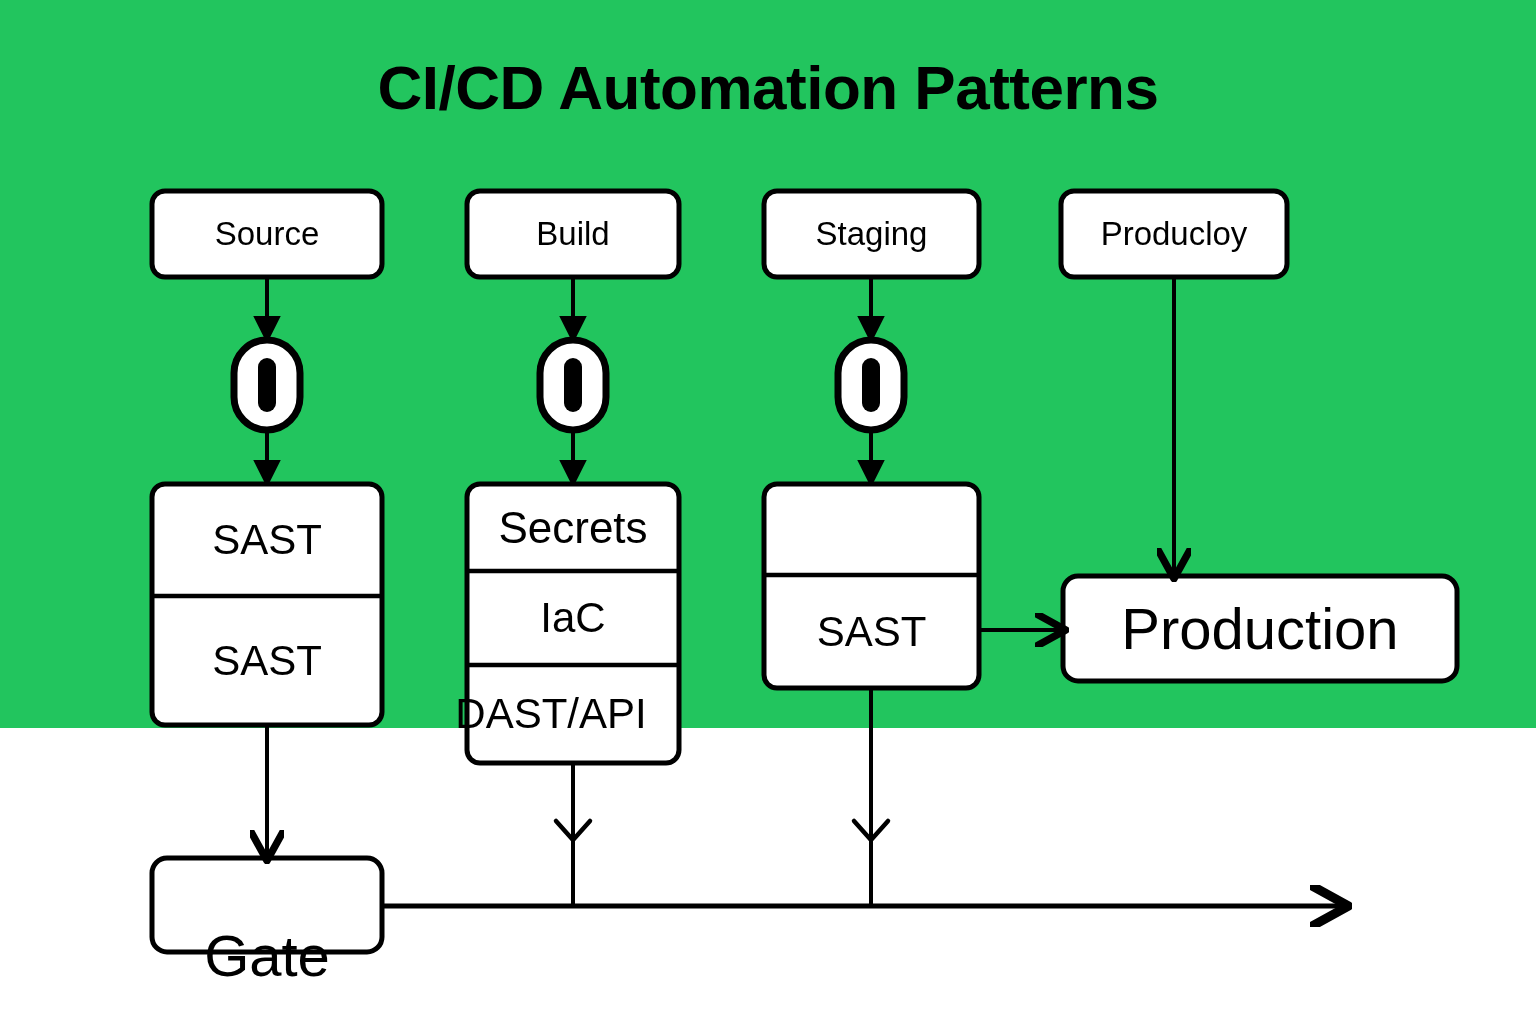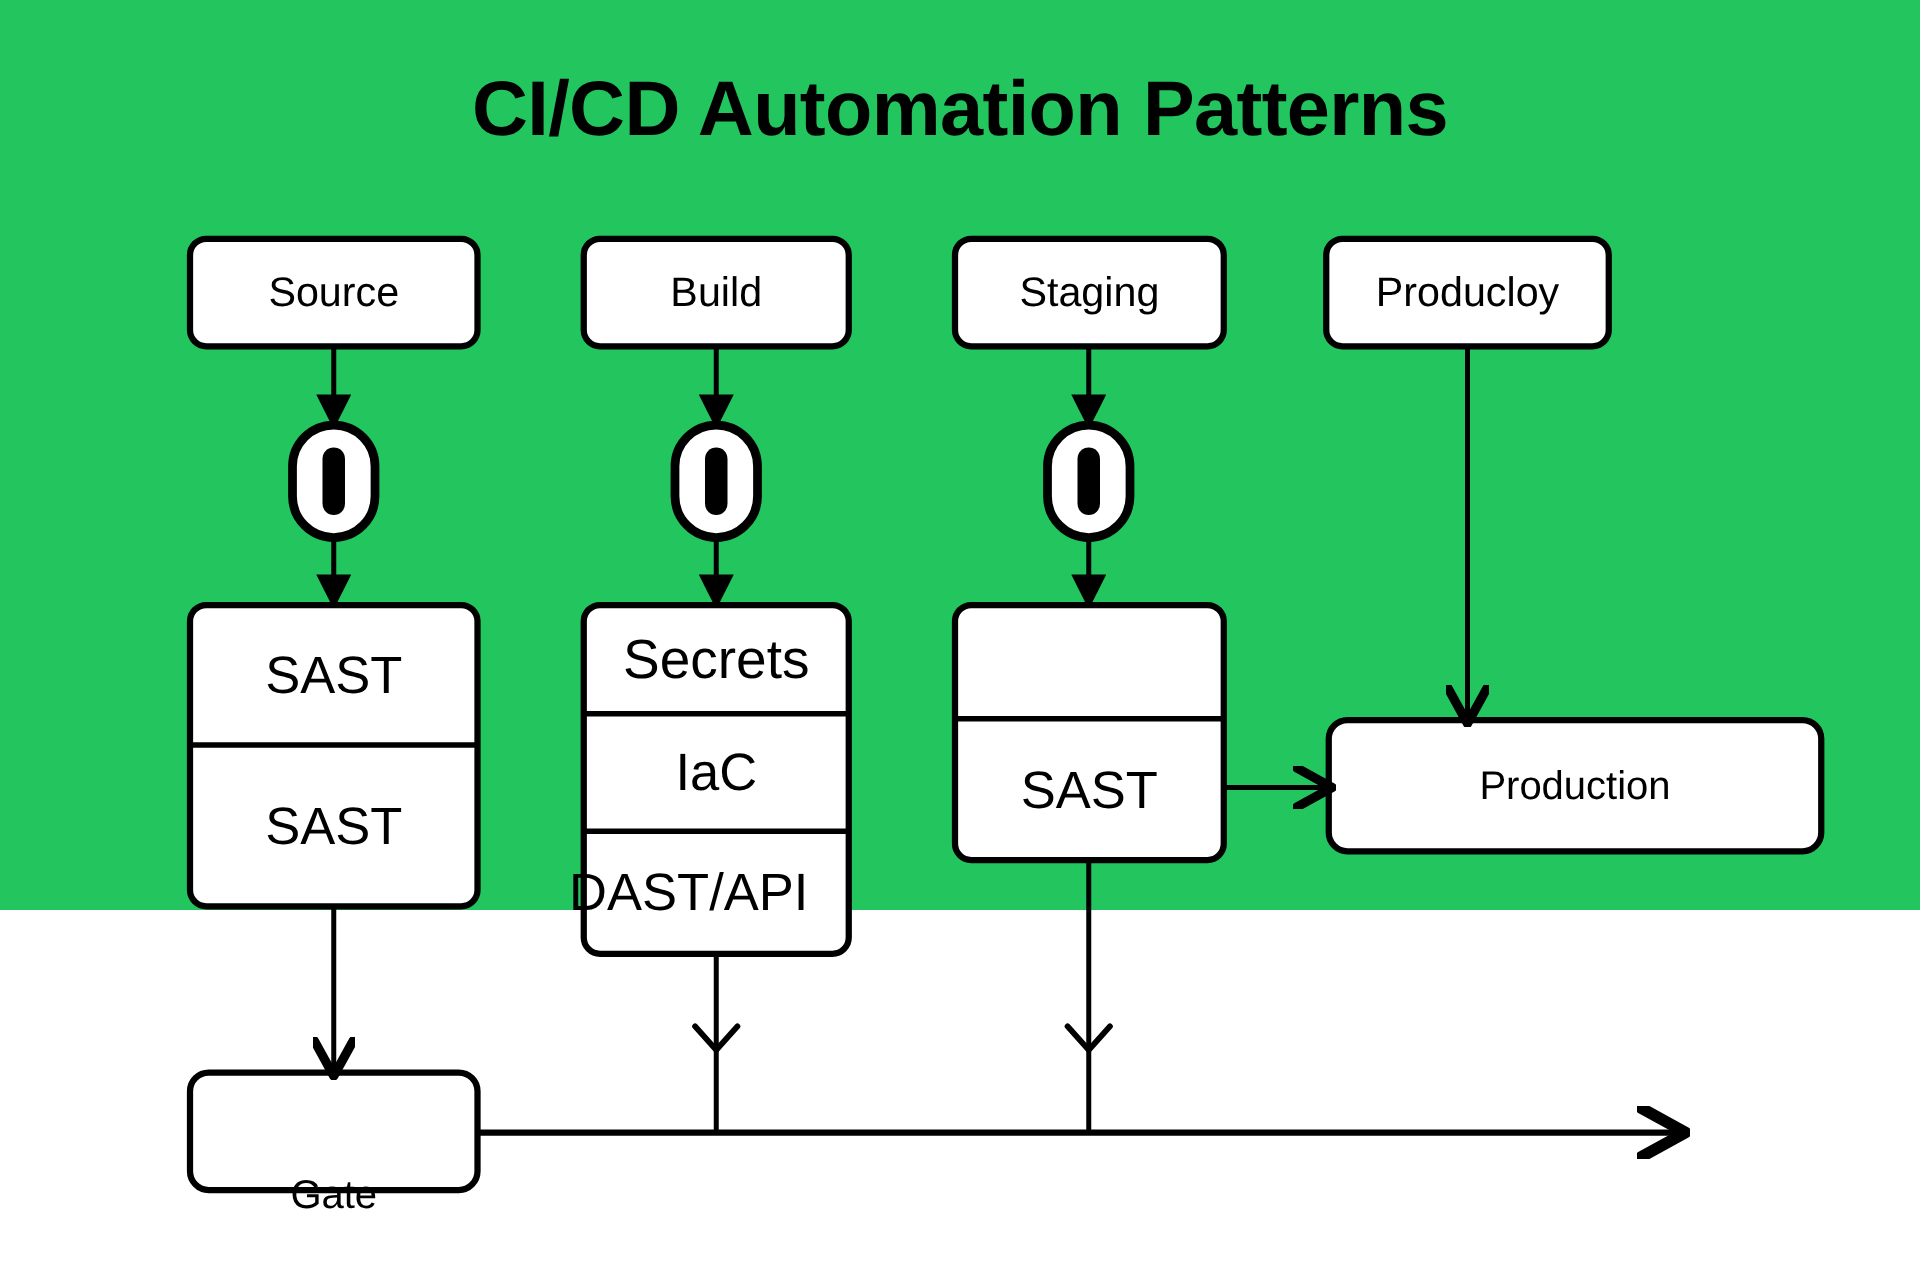--- a/index.html
+++ b/index.html
@@ -46,21 +46,21 @@
     align-items: center;
     justify-content: center;
     text-align: center;
     color: #000000;
     white-space: nowrap;
     pointer-events: none;
   }
   .lbl-stage { font-size: 33px; }
   .lbl-cell  { font-size: 44px; }
   .lbl-big   { font-size: 42px; }
-  .lbl-xl    { font-size: 32px; }
+  .lbl-xl    { font-size: 58px; }
 </style>
 </head>
 <body>
 
 <div id="canvas">
 
   <div class="diagram-title">CI/CD Automation Patterns</div>
 
   <svg id="diagram-svg" viewBox="0 0 1536 1024">
     <defs>

